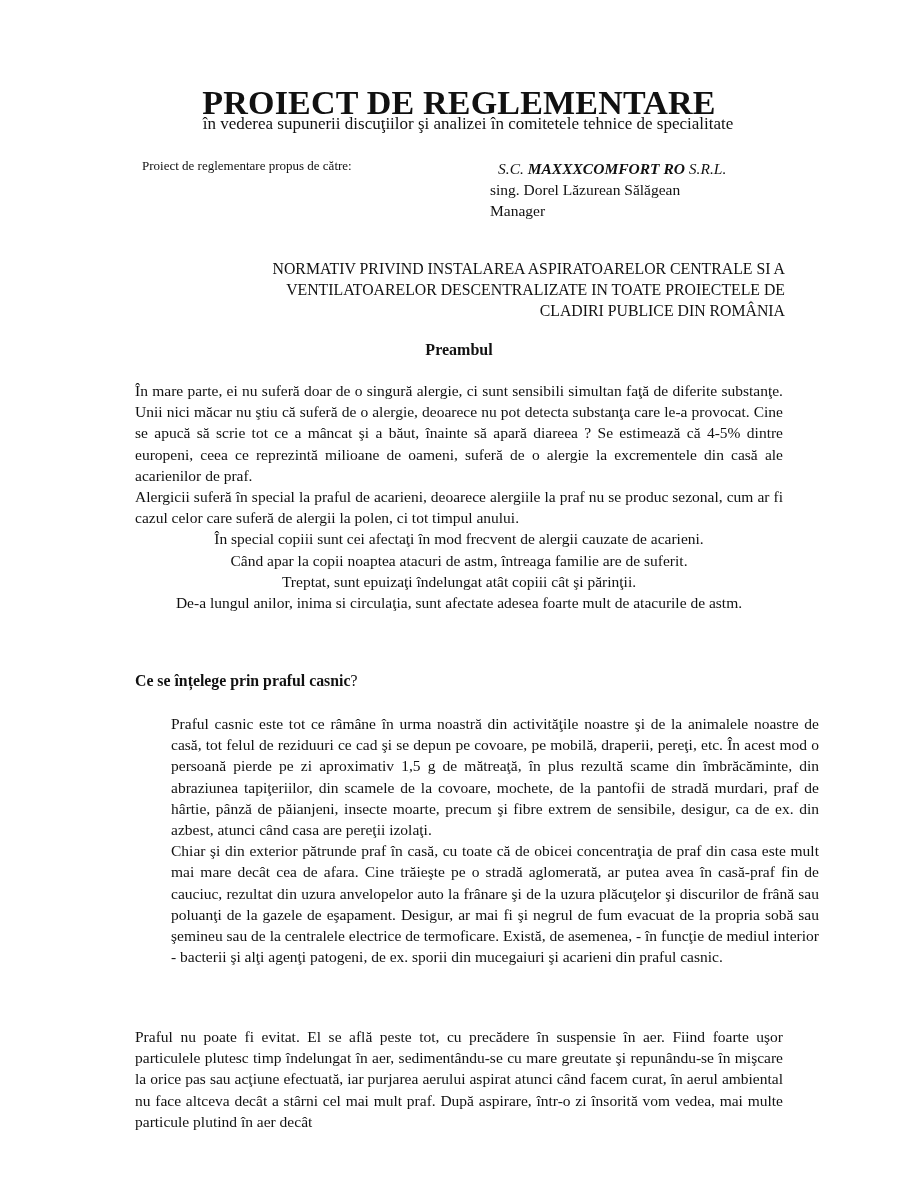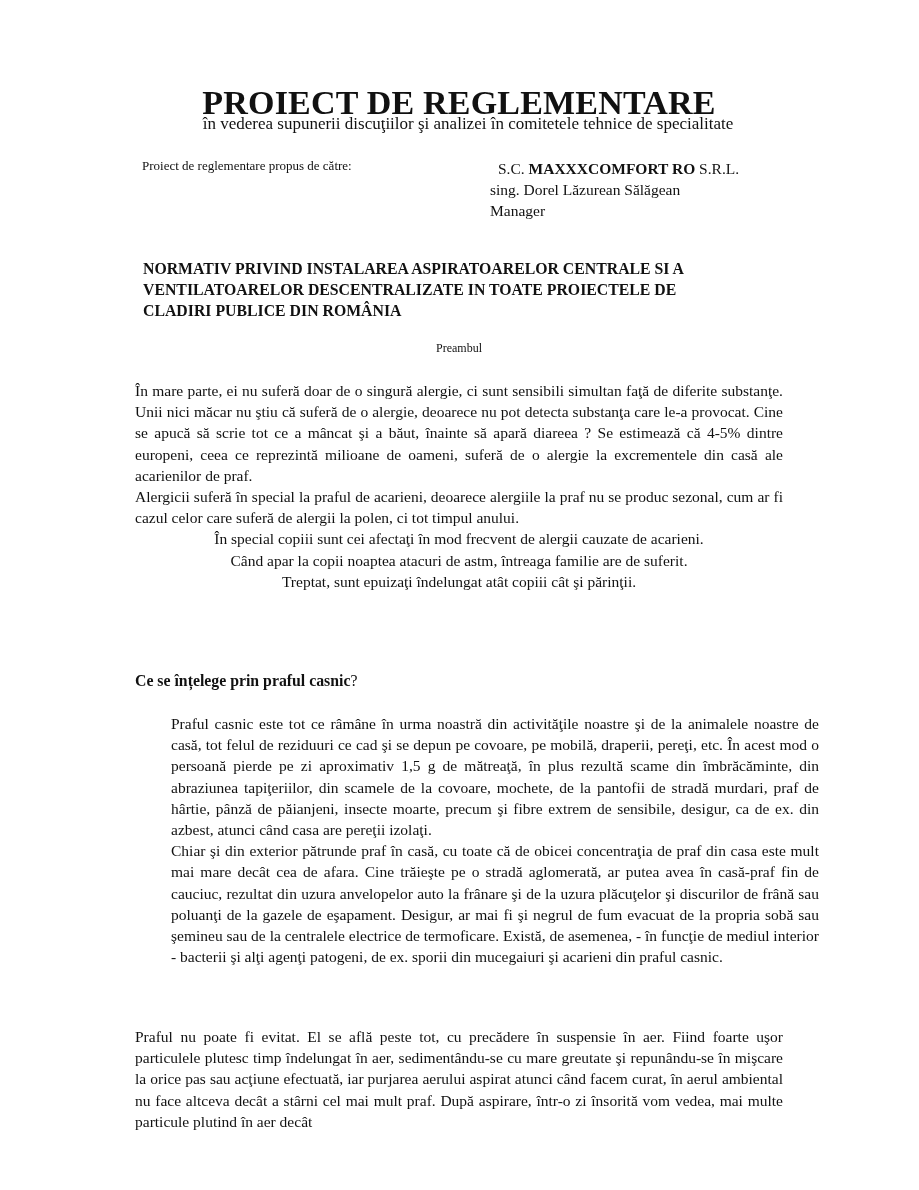--- a/index.html
+++ b/index.html
@@ -5,24 +5,24 @@
   html, body { margin:0; padding:0; background:#ffffff; }
   body { width:919px; height:1190px; position:relative; overflow:hidden;
          font-family:"Liberation Serif", serif; color:#111; }
   .page { position:absolute; left:135px; top:0; width:648px; }
   .title { position:absolute; left:0; top:84px; width:648px; text-align:center;
            font-weight:bold; font-size:34px; letter-spacing:0.2px; }
   .subtitle { position:absolute; left:9px; top:114px; width:648px; text-align:center; font-size:17px; }
   .proposer-label { position:absolute; left:7px; top:158px; font-size:13px; }
   .proposer-block { position:absolute; left:355px; top:158px; width:300px; font-size:15.5px; line-height:21px; }
   .proposer-block div { text-align:left; }
-  .proposer-block .company { text-align:left; padding-left:8px; }
-  .normativ { position:absolute; left:8px; top:258px; width:648px; text-align:left; font-weight:bold;
+  .proposer-block .company { text-align:left; padding-left:8px;font-style:italic; }
+  .normativ { position:absolute; left:2px; top:258px; width:648px; text-align:right; font-weight:normal;
               font-size:15.8px; line-height:21px; }
-  .preamble { position:absolute; left:0; top:341px; width:648px; text-align:center; font-weight:normal; font-size:12px; }
+  .preamble { position:absolute; left:0; top:341px; width:648px; text-align:center; font-weight:bold; font-size:16px; }
   .body-block { position:absolute; left:0; width:648px; font-size:15.5px; line-height:21.2px; text-align:justify; }
   .body-block p { margin:0; }
   .ragged { text-align:center; }
   .section-heading { position:absolute; left:0; top:672px; font-size:15.8px;text-align:right; }
   .section-heading b { font-weight:bold; }
 </style>
 </head>
 <body>
 
 <div class="page">
@@ -44,20 +44,21 @@
   </div>
 
   <div class="preamble">Preambul</div>
 
   <div class="body-block" style="top:380px;">
     <p>În mare parte, ei nu suferă doar de o singură alergie, ci sunt sensibili simultan faţă de diferite substanţe. Unii nici măcar nu ştiu că suferă de o alergie, deoarece nu pot detecta substanţa care le-a provocat. Cine se apucă să scrie tot ce a mâncat şi a băut, înainte să apară diareea ? Se estimează că 4-5% dintre europeni, ceea ce reprezintă  milioane de oameni, suferă de o alergie la excrementele din casă ale acarienilor de praf.</p>
     <p>Alergicii suferă în special la praful de acarieni, deoarece alergiile la praf nu se produc sezonal, cum ar fi cazul celor care suferă de alergii la polen, ci tot timpul anului.</p>
     <p class="ragged">În special copiii sunt cei afectaţi în mod frecvent de alergii cauzate de acarieni.</p>
     <p class="ragged">Când apar la copii noaptea atacuri de astm, întreaga familie are de suferit.</p>
     <p class="ragged">Treptat, sunt epuizaţi îndelungat atât copiii cât şi părinţii.</p>
+    <p class="ragged">De-a lungul anilor, inima si circulaţia, sunt afectate adesea foarte mult de atacurile de astm.</p>
   </div>
 
   <div class="section-heading"><b>Ce se înțelege prin praful casnic</b><span>?</span></div>
 
   <div class="body-block" style="top:713px;margin-left:36px;">
     <p>Praful casnic este tot ce râmâne în urma noastră din activităţile noastre şi de la animalele noastre de casă, tot felul de reziduuri ce cad şi se depun pe covoare, pe mobilă, draperii, pereţi, etc. În acest mod o persoană pierde pe zi aproximativ 1,5 g de mătreaţă, în plus rezultă scame din îmbrăcăminte, din abraziunea tapiţeriilor, din scamele de la covoare, mochete, de la pantofii de stradă murdari, praf de hârtie, pânză de păianjeni, insecte moarte, precum şi  fibre extrem de sensibile, desigur, ca de ex. din azbest, atunci când casa are pereţii izolaţi.</p>
     <p>Chiar şi din exterior pătrunde praf în casă, cu toate că de obicei concentraţia de praf din casa este mult mai mare decât cea de afara. Cine trăieşte pe o stradă aglomerată, ar putea avea în casă-praf fin de cauciuc, rezultat din uzura anvelopelor auto la frânare şi de la uzura plăcuţelor şi discurilor de frână sau poluanţi de la gazele de eşapament. Desigur, ar mai fi şi negrul de fum evacuat de la propria sobă sau şemineu sau de la centralele electrice de termoficare. Există, de asemenea, - în funcţie de mediul interior - bacterii şi alţi agenţi patogeni, de ex. sporii din mucegaiuri şi acarieni din praful casnic.</p>
   </div>
 
   <div class="body-block" style="top:1026px;">

